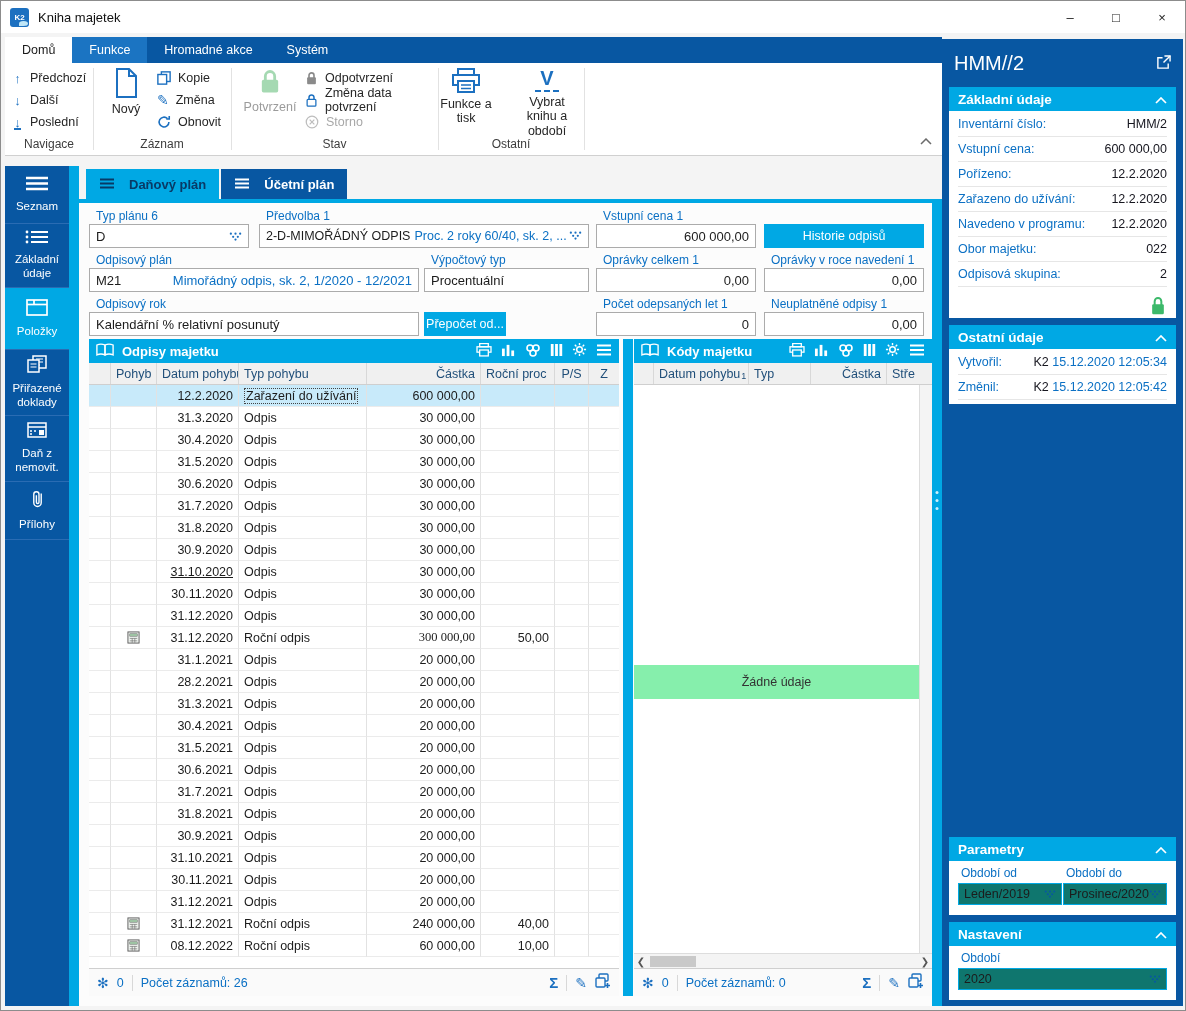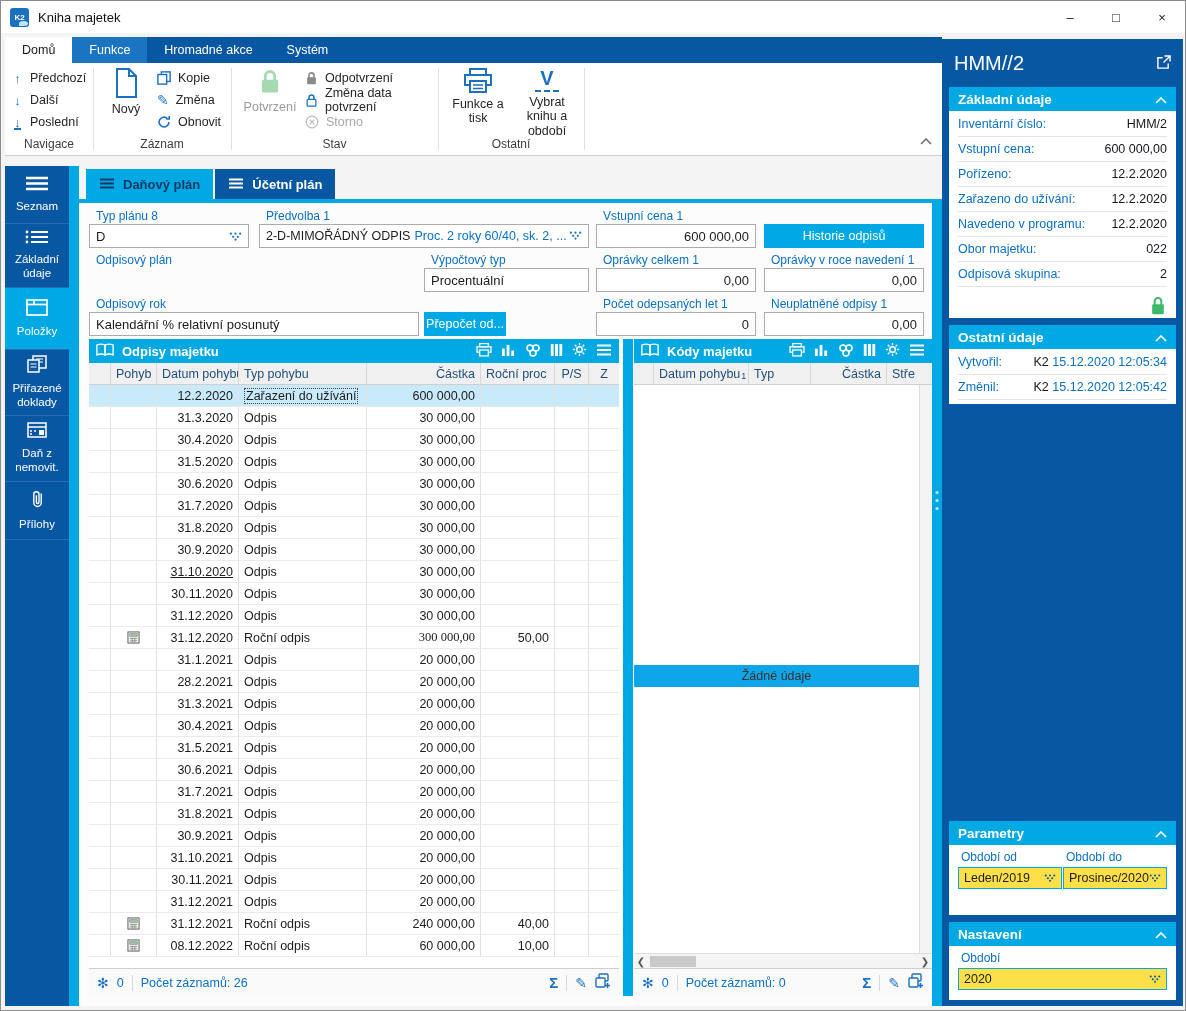--- a/index.html
+++ b/index.html
@@ -46,21 +46,21 @@
 
 
 .cyleft{position:absolute;left:68px;top:165px;width:10px;bottom:4px;background:#00a8e4}
 .cytop{position:absolute;left:78px;top:198px;width:853px;height:4px;background:#00a8e4}
 .cyright{position:absolute;left:931px;top:198px;width:10px;bottom:4px;background:#00a8e4}
 .gripv{position:absolute;left:50%;transform:translateX(-50%);display:flex;flex-direction:column;gap:5px}
 .gripv i{width:3px;height:3px;border-radius:50%;background:#cdeffb}
 
 
 .doctabs{position:absolute;left:78px;top:168px;height:30px;display:flex;gap:2px;padding-left:7px}
-.dtab{display:flex;align-items:center;gap:8px;padding:0 13px;font-size:13px;font-weight:bold}
+.dtab{display:flex;align-items:center;gap:14px;padding:0 13px;font-size:13px;font-weight:bold}
 .dtab.active{background:#00a8e4;color:#083a66}
 .dtab.inactive{background:#0857a2;color:#fff}
 
 
 .content{position:absolute;left:78px;top:202px;width:853px;bottom:4px;background:#fcfcfc}
 .flabel{position:absolute;font-size:12px;color:#0b70c4;white-space:nowrap}
 .field{position:absolute;height:24px;background:#fff;border:1px solid #ababab;font-size:13px;color:#1c1c1c;display:flex;align-items:center;padding:0 6px;overflow:hidden;white-space:nowrap}
 .field .rnum{margin-left:auto}
 .field .bluetx{color:#0b70c4}
 .field .ddicon{margin-left:auto;flex:none}
@@ -73,21 +73,21 @@
 .colhead{height:22px;display:flex;background:#f0f0f0;border-bottom:1px solid #cfcfcf;font-size:12.5px;color:#1f4e79;flex:none}
 .ch{display:flex;align-items:center;padding:0 5px;border-right:1px solid #d8d8d8;overflow:hidden;white-space:nowrap}
 .ch.r{justify-content:flex-end}.ch.c{justify-content:center}
 .sub{font-size:9px;margin-left:1px;margin-top:5px}
 .rowsarea{flex:1;position:relative;overflow:hidden}
 .trow{display:flex;height:22px;font-size:12.5px;color:#1c1c1c}
 .trow.sel{background:#c8eafa}
 .td{display:flex;align-items:center;padding:0 5px;border-right:1px solid #e2e2e2;border-bottom:1px solid #ebebeb;overflow:hidden;white-space:nowrap}
 .td.r{justify-content:flex-end}.td.c{justify-content:center}
 .dotted{outline:1px dotted #444;outline-offset:-1px;padding:1px 2px}
-.banner{position:absolute;left:0;top:280px;height:22px;background:#0ea5e9;display:flex;align-items:center;justify-content:center;font-size:12.5px;color:#333}
+.banner{position:absolute;left:0;top:280px;height:34px;background:#86efac;display:flex;align-items:center;justify-content:center;font-size:12.5px;color:#333}
 .vtrack{position:absolute;right:0;top:0;bottom:0;width:13px;background:#f4f4f4;border-left:1px solid #ddd}
 .hscroll{height:15px;background:#f4f4f4;border-top:1px solid #ddd;display:flex;align-items:center;flex:none;font-size:10px;color:#555}
 .hsarrow{width:14px;text-align:center}
 .hthumb{width:46px;height:11px;background:#c9c9c9;margin-left:2px}
 .statusbar{height:28px;border-top:1px solid #cfcfcf;background:#fafafa;display:flex;align-items:center;font-size:12.5px;color:#0b70c4;padding:0 8px;gap:8px;flex:none}
 .ssep{width:1px;height:16px;background:#d8d8d8}
 .sflag{color:#1c70c0;font-size:14px}
 .sgrow{flex:1}
 .sigma{color:#1c70c0;font-size:15px;font-weight:bold}
 
@@ -98,24 +98,24 @@
 .sect{background:#fff;margin-bottom:7px;flex:none}
 .secth{height:24px;background:#00a8e4;color:#fff;font-weight:bold;font-size:13.5px;display:flex;align-items:center;padding:0 9px}
 .secth .spc{flex:1}
 .sectb{padding:1px 0 4px}
 .kv{display:flex;justify-content:space-between;align-items:center;height:25px;margin:0 9px;border-bottom:1px solid #e6e6e6;font-size:12.5px;white-space:nowrap}
 .kv .k{color:#0b70c4}
 .kv .v{color:#16161f}
 .kv .v .blue{color:#0b70c4}
 .lockrow{display:flex;justify-content:flex-end;padding:5px 9px 2px}
 .rspacer{flex:1}
-.duo{display:flex;gap:1px;padding:5px 9px 26px}
+.duo{display:flex;gap:1px;padding:5px 9px 10px}
 .duo .col{display:flex;flex-direction:column;gap:3px}
 .clabel{font-size:12px;color:#0b70c4;padding-left:3px}
-.cream{background:#fde047;border:1px solid #00a8e4;height:22px;display:flex;align-items:center;padding:0 5px;font-size:12.5px;color:#1c1c1c;overflow:hidden;white-space:nowrap}
+.cream{background:#0f766e;border:1px solid #00a8e4;height:22px;display:flex;align-items:center;padding:0 5px;font-size:12.5px;color:#1c1c1c;overflow:hidden;white-space:nowrap}
 .cream .ddicon{margin-left:auto;flex:none}
 .single{padding:5px 9px 10px;display:flex;flex-direction:column;gap:3px}
 </style>
 </head>
 <body>
 
 <div id="win">
 
   <div class="titlebar">
     <div class="appicon">K2</div>
@@ -223,21 +223,21 @@
               <circle cx="9" cy="9" r="7.4" fill="none" stroke="#bdbdbd" stroke-width="1.6"></circle>
               <path d="M6 6l6 6M12 6l-6 6" stroke="#bdbdbd" stroke-width="1.6"></path>
             </svg>
         </span>
         <span>Storno</span>
       </div>
     </div>
     <div class="grplab" style="left:226px;width:207px">Stav</div>
     <div class="vsep" style="left:433px"></div>
 
-    <div class="bigbtn" style="left:442px;top:5px;width:62px">
+    <div class="bigbtn" style="left:430px;top:5px;width:62px">
       <span class="icn">
         <svg width="28" height="26" viewBox="0 0 28 26">
             <rect x="6" y="1" width="16" height="6" fill="none" stroke="#1c70c0" stroke-width="2"></rect>
             <rect x="1" y="7" width="26" height="10" fill="none" stroke="#1c70c0" stroke-width="2"></rect>
             <rect x="6" y="13" width="16" height="11" fill="#fff" stroke="#1c70c0" stroke-width="2"></rect>
             <path d="M9 17h10M9 20.5h10" stroke="#1c70c0" stroke-width="1.5"></path>
           </svg>
       </span>
       <span style="margin-top:3px">Funkce a tisk</span>
     </div>
@@ -330,21 +330,21 @@
   <div class="cyright">
     <span class="gripv" style="top:292px">
         <i></i>
         <i></i>
         <i></i>
       </span>
   </div>
 
   <div class="content">
 
-    <div class="flabel" style="left:17px;top:6px">Typ plánu 8</div>
+    <div class="flabel" style="left:17px;top:6px">Typ plánu 6</div>
     <div class="field" style="left:10px;top:21px;width:160px">
       <span>D</span>
       <span class="ddicon"><svg width="13" height="9" viewBox="0 0 14 9" fill="#1c70c0">
             <circle cx="2" cy="1.5" r="1.2"></circle>
             <circle cx="7" cy="1.5" r="1.2"></circle>
             <circle cx="12" cy="1.5" r="1.2"></circle>
             <circle cx="4.5" cy="4.8" r="1.2"></circle>
             <circle cx="9.5" cy="4.8" r="1.2"></circle>
             <circle cx="7" cy="7.8" r="1.2"></circle>
           </svg></span>
@@ -362,20 +362,24 @@
             <circle cx="7" cy="7.8" r="1.2"></circle>
           </svg></span>
     </div>
     <div class="flabel" style="left:524px;top:6px">Vstupní cena 1</div>
     <div class="field" style="left:517px;top:21px;width:160px">
       <span class="rnum">600 000,00</span>
     </div>
     <div class="cybtn" style="left:685px;top:21px;width:160px">Historie odpisů</div>
 
     <div class="flabel" style="left:17px;top:50px">Odpisový plán</div>
+    <div class="field" style="left:10px;top:65px;width:330px">
+      <span>M21</span>
+      <span class="rnum bluetx">Mimořádný odpis, sk. 2, 1/2020 - 12/2021</span>
+    </div>
     <div class="flabel" style="left:352px;top:50px">Výpočtový typ</div>
     <div class="field" style="left:345px;top:65px;width:165px">
       <span>Procentuální</span>
     </div>
     <div class="flabel" style="left:524px;top:50px">Oprávky celkem 1</div>
     <div class="field" style="left:517px;top:65px;width:160px">
       <span class="rnum">0,00</span>
     </div>
     <div class="flabel" style="left:692px;top:50px">Oprávky v roce navedení 1</div>
     <div class="field" style="left:685px;top:65px;width:160px">

